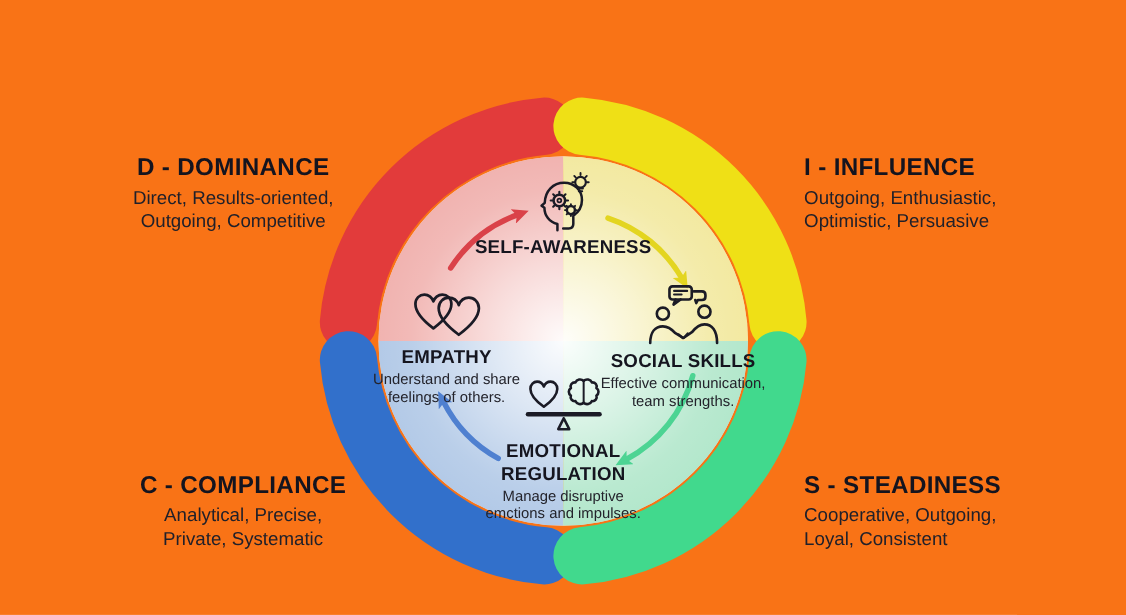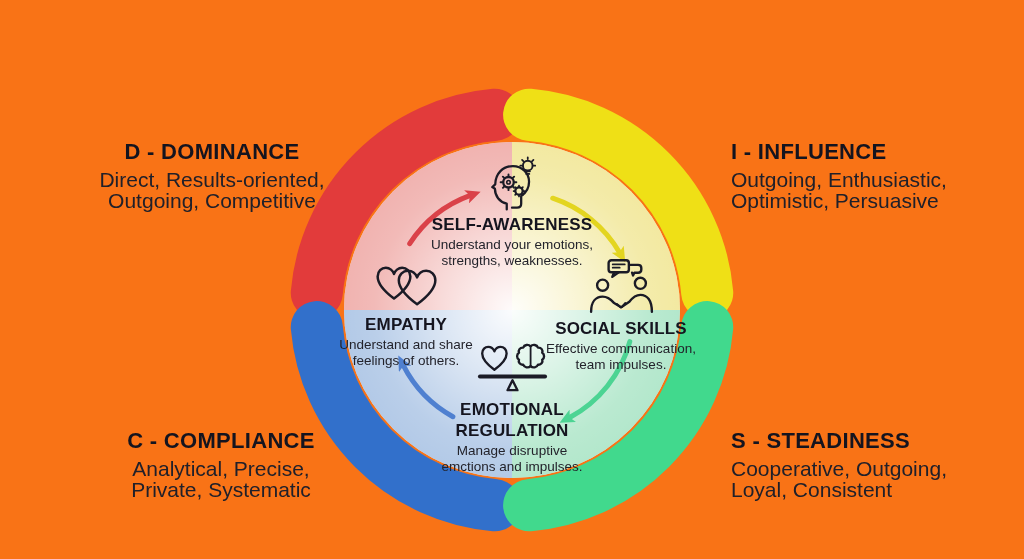--- a/index.html
+++ b/index.html
@@ -16,21 +16,21 @@
   
   .corner { position: absolute; }
   .corner .corner-title {
     font-size: 22px;
     font-weight: 800;
     letter-spacing: 0.3px;
     color: #14141F;
     margin-bottom: 4px;
   }
   .corner .corner-traits {
-    font-size: 21px;
+    font-size: 17px;
     line-height: 21px;
     color: #20202A;
   }
   .corner .trait-line { display: block; }
   .corner-d { left: 58px;  top: 139px; width: 308px; text-align: center; }
   .corner-i { left: 731px; top: 139px; width: 280px; text-align: left; }
   .corner-c { left: 66px;  top: 428px; width: 310px; text-align: center; }
   .corner-s { left: 731px; top: 428px; width: 280px; text-align: left; }
 
   
@@ -172,44 +172,40 @@
         <circle cx="28" cy="30" r="6"></circle>
         <circle cx="28" cy="30" r="2" stroke-width="1.8"></circle>
         <path stroke-width="2.2" d="M37 30 H34.5 M28 21 V23.5 M19 30 H21.5 M28 39 V36.5 M34.4 23.6 L32.6 25.4 M21.6 23.6 L23.4 25.4 M21.6 36.4 L23.4 34.6 M34.4 36.4 L32.6 34.6"></path>
         <circle cx="40" cy="40" r="4.2"></circle>
         <path stroke-width="2" d="M46.2 40 H44.6 M40 33.8 V35.4 M33.8 40 H35.4 M40 46.2 V44.6 M44.4 35.6 L43.2 36.8 M35.6 35.6 L36.8 36.8 M35.6 44.4 L36.8 43.2 M44.4 44.4 L43.2 43.2"></path>
         <circle cx="50" cy="11" r="5.5" stroke-width="2.2"></circle>
         <path stroke-width="2" d="M47.5 17.5 H52.5 M48.2 20.5 H51.8 M50 1.5 V3.5 M43.5 4.5 L45.2 6.2 M56.5 4.5 L54.8 6.2 M41.5 11 H43.8 M58.5 11 H56.2"></path>
       </svg>
     </div>
     <div class="item-title">SELF-AWARENESS</div>
-    <div class="item-desc">
-      <span class="desc-line">Understand your emotions,</span>
-      <span class="desc-line">strengths, weaknesses.</span>
-    </div>
   </div>
 
   <div class="inner-item item-social-skills">
     <div class="item-icon">
       <svg width="70" height="58" viewBox="0 0 76 62">
         <rect x="24" y="2" width="22" height="13" rx="3"></rect>
         <path d="M30 15 L28 20 L35 15"></path>
         <path stroke-width="2" d="M28.5 6.5 H41.5 M28.5 10 H36"></path>
         <path d="M48 7 H56 C58.2 7 59.5 8.3 59.5 10.5 V12 C59.5 14.2 58.2 15.5 56 15.5 H52 L50.5 18.5 L49.5 15.5"></path>
         <circle cx="17.5" cy="29" r="6"></circle>
         <circle cx="58.5" cy="27" r="6"></circle>
         <path d="M5 58 C5 47 10 41.5 17.5 41.5 C22.5 41.5 26 44 29.5 48 L37.5 53"></path>
         <path d="M71 58 C71 45.5 66 39.5 58.5 39.5 C53.5 39.5 50 42.5 46.5 47 L38.5 52.5"></path>
         <path stroke-width="2.2" d="M33 49.5 L37 53 M42 48.5 L38.5 52.5"></path>
       </svg>
     </div>
     <div class="item-title">SOCIAL SKILLS</div>
     <div class="item-desc">
       <span class="desc-line">Effective communication,</span>
-      <span class="desc-line">team impulses.</span>
+      <span class="desc-line">team strengths.</span>
     </div>
   </div>
 
   <div class="inner-item item-empathy">
     <div class="item-icon">
       <svg width="66" height="50" viewBox="0 0 68 52">
         <path d="M21 38 C9 29 4 22 4 15 C4 9.5 8 6 12.5 6 C16.5 6 20 9 21 12.5 C22 9 25.5 6 29.5 6 C34 6 38 9.5 38 15 C38 22 33 29 21 38 Z"></path>
         <path d="M45 44 C31.5 34 26 26.5 26 19 C26 13 30.5 9 35.5 9 C40 9 43.5 12 45 16 C46.5 12 50 9 54.5 9 C59.5 9 64 13 64 19 C64 26.5 58.5 34 45 44 Z"></path>
       </svg>
     </div>

